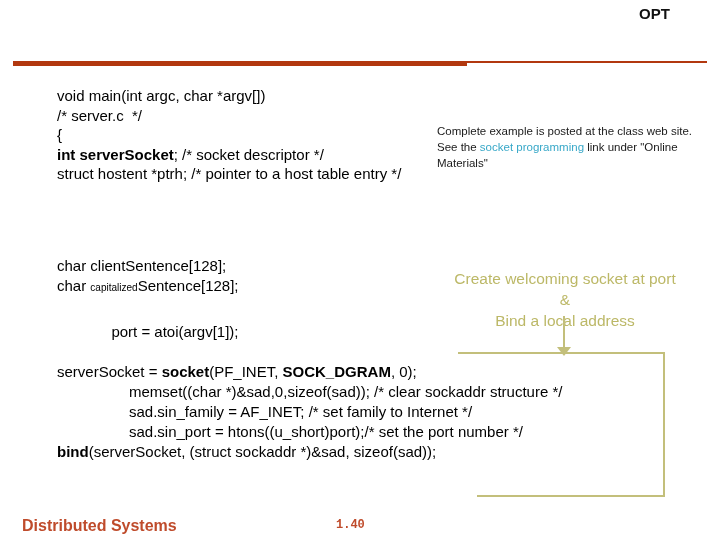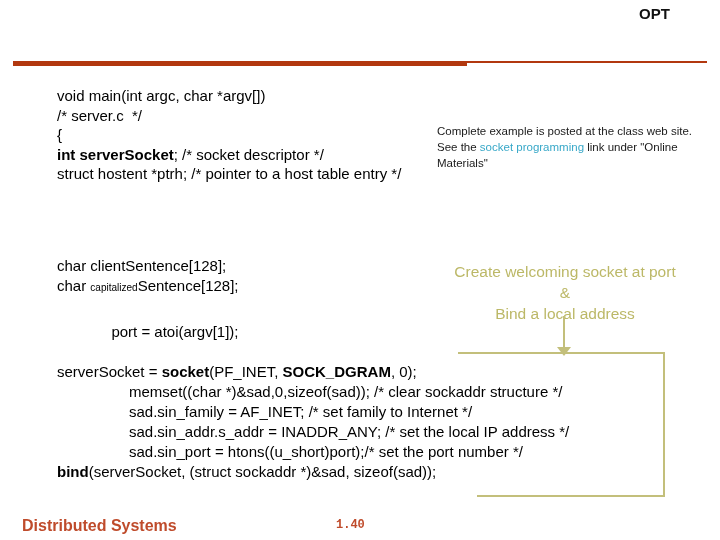--- a/index.html
+++ b/index.html
@@ -43,21 +43,21 @@
   #code2 { top: 256px; }
   #code2 .line { line-height: 19.5px; }
   #code2 .line-port { margin-top: 25px; text-align: right; }
   #code3 { top: 362px; }
   #code3 .line { line-height: 20px; }
   #code3 .indent { padding-left: 72px; }
   .b { font-weight: bold; }
   .small { font-size: 10px; }
 
   .annotation {
-    position: absolute; top: 261px; left: 425px; width: 280px;
+    position: absolute; top: 268px; left: 425px; width: 280px;
     text-align: center; color: #bcb867; font-size: 15.5px;
     line-height: 21px; font-weight: 500;
   }
 
   .arrow { position: absolute; }
   .arrow-shaft {
     position: absolute; top: 316px; left: 563px;
     width: 2px; height: 32px; background: #c3bf7b;
   }
   .arrow-head {
@@ -128,21 +128,20 @@
   </div>
 
   <div class="hl-box-top"></div>
   <div class="hl-box-right"></div>
   <div class="hl-box-bottom"></div>
 
   <div id="code3" class="code">
     <div class="line"><span>serverSocket = </span><span class="b">socket</span><span>(PF_INET, </span><span class="b">SOCK_DGRAM</span><span>, 0);</span></div>
     <div class="line indent">memset((char *)&amp;sad,0,sizeof(sad)); /* clear sockaddr structure */</div>
     <div class="line indent">sad.sin_family = AF_INET; /* set family to Internet */</div>
-    <div class="line indent">sad.sin_addr.s_addr = INADDR_ANY; /* set the local IP address */</div>
     <div class="line indent">sad.sin_port = htons((u_short)port);/* set the port number */</div>
     <div class="line"><span class="b">bind</span><span>(serverSocket, (struct sockaddr *)&amp;sad, sizeof(sad));</span></div>
   </div>
 
   <div class="footer-left">Distributed Systems</div>
   <div class="footer-page">1.40</div>
 
 </div>
 
 </body></html>

